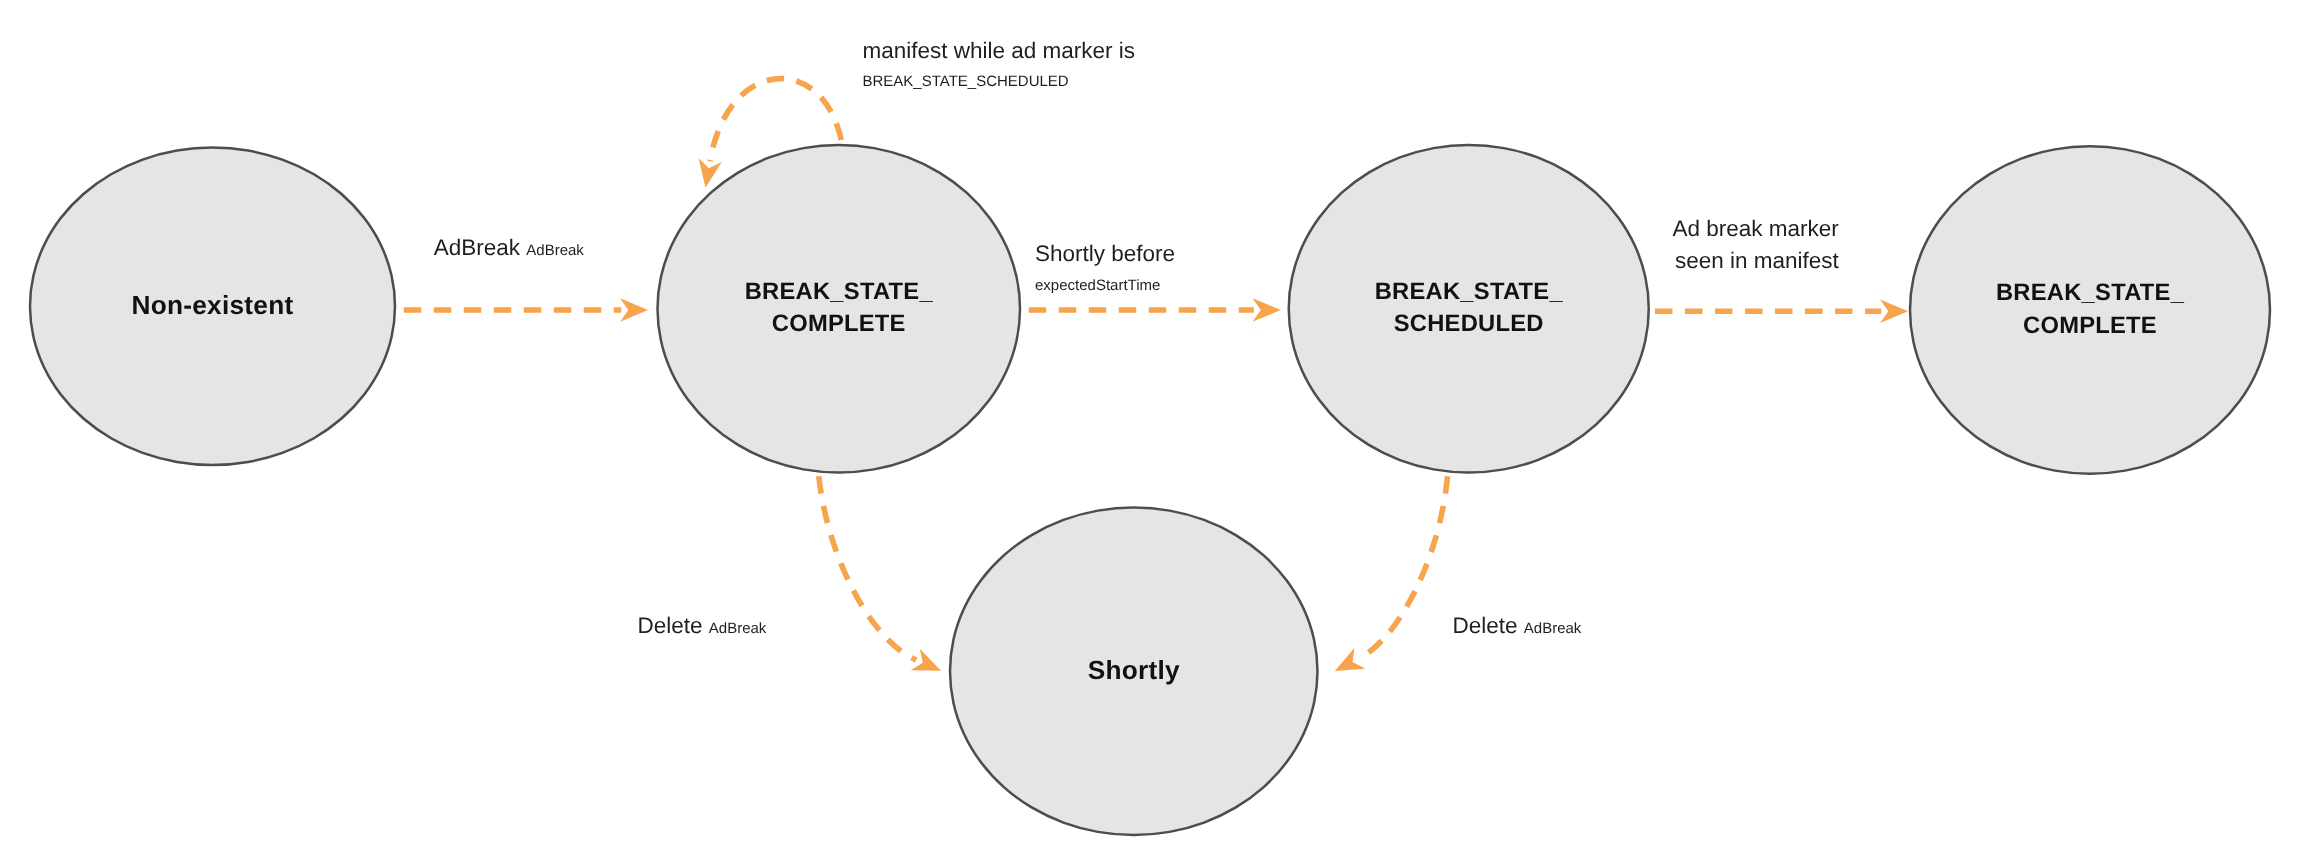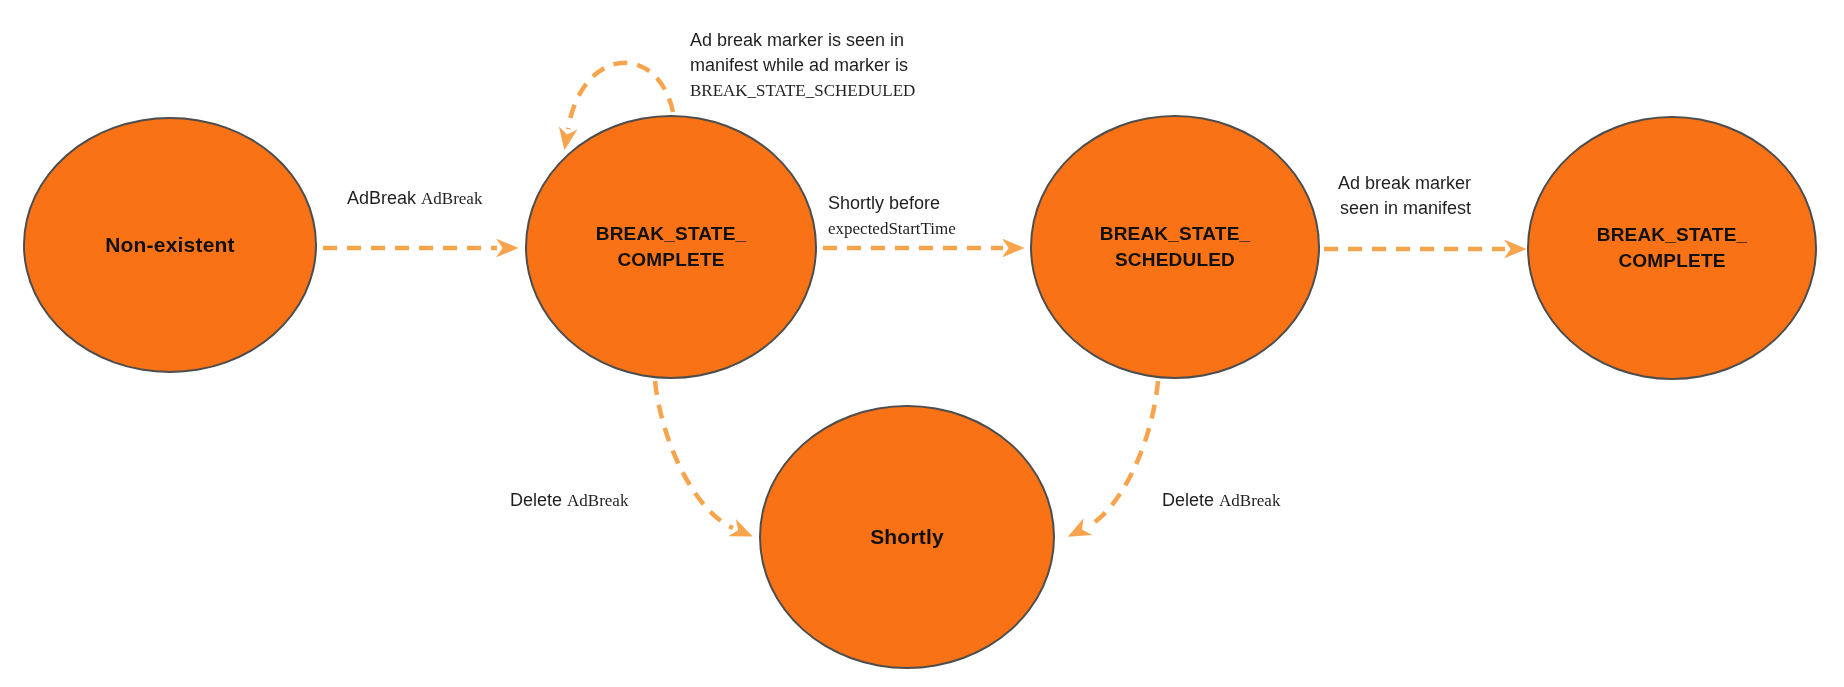--- a/index.html
+++ b/index.html
@@ -14,21 +14,21 @@
   #edges-layer{position:absolute;left:0;top:0;width:1844px;height:687px;}
   .edge{
     fill:none;
     stroke:#F7A44C;
     stroke-width:4.5;
     stroke-dasharray:14 10;
   }
   .state{
     position:absolute;
     box-sizing:border-box;
-    background:#f97316;
+    background:#e5e5e5;
     border:2px solid #4D4D4D;
     border-radius:50%;
     display:flex;
     align-items:center;
     justify-content:center;
     text-align:center;
   }
   .state-label{
     font-weight:bold;
     font-size:21px;
@@ -42,22 +42,22 @@
   }
   .line{display:block;}
   .edge-label{
     position:absolute;
     font-size:18px;
     line-height:25px;
     white-space:nowrap;
     color:#1f1f1f;
   }
   .mono-inline{
-    font-family:Liberation Serif, serif;
-    font-size:17px;
+    font-family:Liberation Sans, sans-serif;
+    font-size:12px;
   }
 </style>
 </head>
 <body>
 
 <div id="canvas">
 
   <svg id="edges-layer" viewBox="0 0 1844 687" xmlns="http://www.w3.org/2000/svg">
     <defs>
       <marker id="arrowhead" viewBox="0 0 12 10" refX="0.5" refY="5" markerWidth="5" markerHeight="4.2" orient="auto" markerUnits="strokeWidth">
@@ -103,21 +103,20 @@
     <div class="state-label">
       <span class="line">Shortly</span>
     </div>
   </div>
 
   <div class="edge-label" style="left:347px;top:186px;">
     <span>AdBreak </span><span class="mono-inline">AdBreak</span>
   </div>
 
   <div class="edge-label" style="left:690px;top:28px;">
-    <span class="line">Ad break marker is seen in</span>
     <span class="line">manifest while ad marker is</span>
     <span class="line mono-inline">BREAK_STATE_SCHEDULED</span>
   </div>
 
   <div class="edge-label" style="left:828px;top:171px;margin-top:20px;">
     <span class="line">Shortly before</span>
     <span class="line mono-inline">expectedStartTime</span>
   </div>
 
   <div class="edge-label" style="left:1338px;top:171px;text-align:right;">

